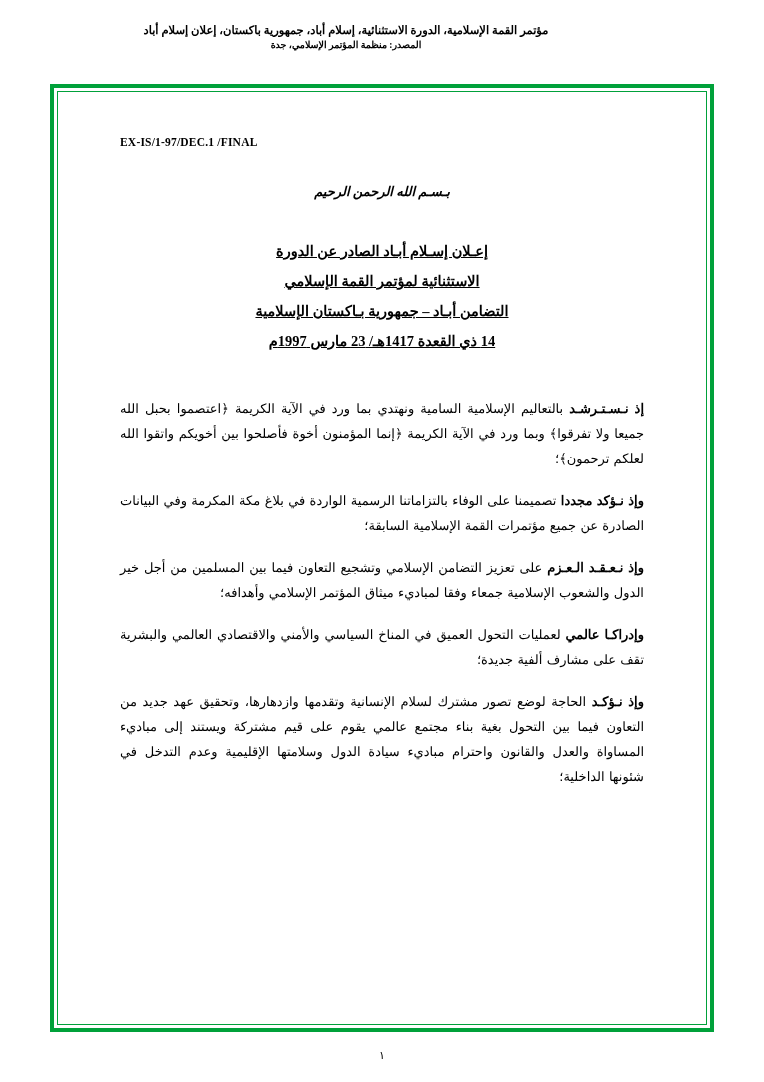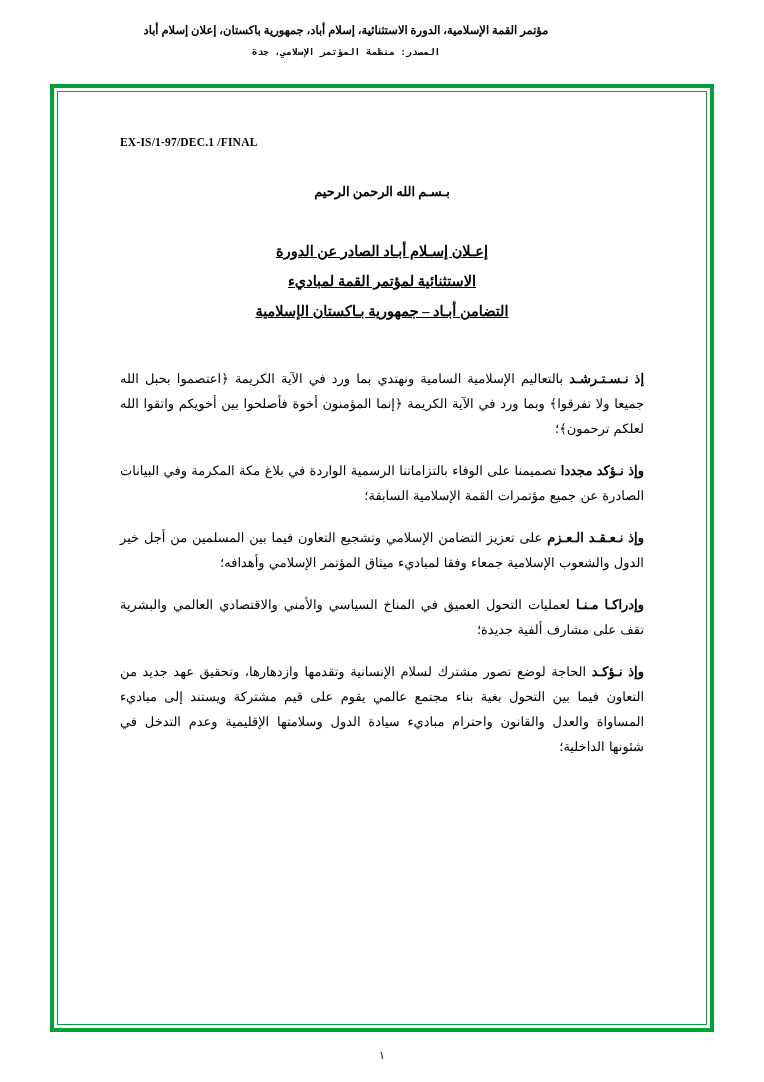--- a/index.html
+++ b/index.html
@@ -29,23 +29,21 @@
     font-size: 11.5px;
     font-weight: bold;
     color: #000;
     letter-spacing: 0;
     line-height: 16px;
   }
   .doc-header .line2 {
     font-size: 9.5px;
     font-weight: bold;
     color: #000;
-    margin-top: 8px;
     line-height: 14px;
-    font-family: Liberation Mono, monospace;
   }
   
   .frame {
     position: absolute;
     top: 84px;
     left: 50px;
     width: 664px;
     height: 948px;
     border: 4px solid #00a13a;
     box-sizing: border-box;
@@ -81,20 +79,21 @@
     margin-bottom: 36px;
     letter-spacing: 0.2px;
   }
   .basmala {
     text-align: center;
     font-size: 13px;
     font-weight: bold;
     color: #000;
     letter-spacing: 1.2px;
     margin-bottom: 36px;
+    font-style: italic;
   }
   .title-block {
     text-align: center;
     margin-bottom: 40px;
     text-decoration: underline;
   }
   .title-block div {
     font-size: 14.5px;
     font-weight: bold;
     color: #000;
@@ -139,32 +138,33 @@
   </div>
 
   <div class="content">
 
     <div class="docref">EX-IS/1-97/DEC.1 /FINAL</div>
 
     <div class="basmala">بـسـم الله الرحمن الرحيم</div>
 
     <div class="title-block">
       <div>إعـلان إسـلام أبـاد الصادر عن الدورة</div>
-      <div>الاستثنائية لمؤتمر القمة لمباديء</div>
+      <div>الاستثنائية لمؤتمر القمة الإسلامي</div>
       <div>التضامن أبـاد – جمهورية بـاكستان الإسلامية</div>
+      <div>14 ذي القعدة 1417هـ/ 23 مارس 1997م</div>
     </div>
 
 
     <p class="para"><b>إذ نـسـتـرشـد</b><span> بالتعاليم الإسلامية السامية ونهتدي بما ورد في الآية الكريمة ﴿اعتصموا بحبل الله جميعا ولا تفرقوا﴾ وبما ورد في الآية الكريمة ﴿إنما المؤمنون أخوة فأصلحوا بين أخويكم واتقوا الله لعلكم ترحمون﴾؛</span></p>
 
     <p class="para"><b>وإذ نـؤكد مجددا</b><span> تصميمنا على الوفاء بالتزاماتنا الرسمية الواردة في بلاغ مكة المكرمة وفي البيانات الصادرة عن جميع مؤتمرات القمة الإسلامية السابقة؛</span></p>
 
     <p class="para"><b>وإذ نـعـقـد الـعـزم</b><span> على تعزيز التضامن الإسلامي وتشجيع التعاون فيما بين المسلمين من أجل خير الدول والشعوب الإسلامية جمعاء وفقا لمباديء ميثاق المؤتمر الإسلامي وأهدافه؛</span></p>
 
-    <p class="para"><b>وإدراكـا مـنـا</b><span> لعمليات التحول العميق في المناخ السياسي والأمني والاقتصادي العالمي والبشرية تقف على مشارف ألفية جديدة؛</span></p>
+    <p class="para"><b>وإدراكـا عالمي</b><span> لعمليات التحول العميق في المناخ السياسي والأمني والاقتصادي العالمي والبشرية تقف على مشارف ألفية جديدة؛</span></p>
 
     <p class="para"><b>وإذ نـؤكـد</b><span> الحاجة لوضع تصور مشترك لسلام الإنسانية وتقدمها وازدهارها، وتحقيق عهد جديد من التعاون فيما بين التحول بغية بناء مجتمع عالمي يقوم على قيم مشتركة ويستند إلى مباديء المساواة والعدل والقانون واحترام مباديء سيادة الدول وسلامتها الإقليمية وعدم التدخل في شئونها الداخلية؛</span></p>
 
   </div>
 
   <div class="pagenum">١</div>
 
 </div>
 
 </body></html>

